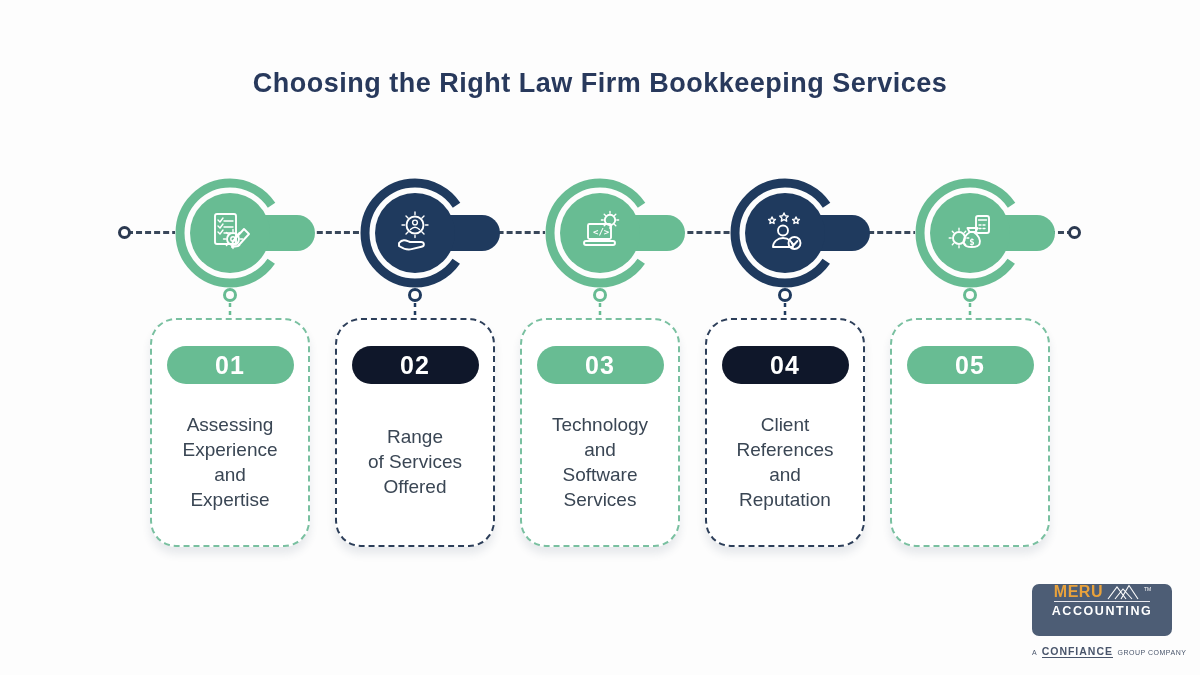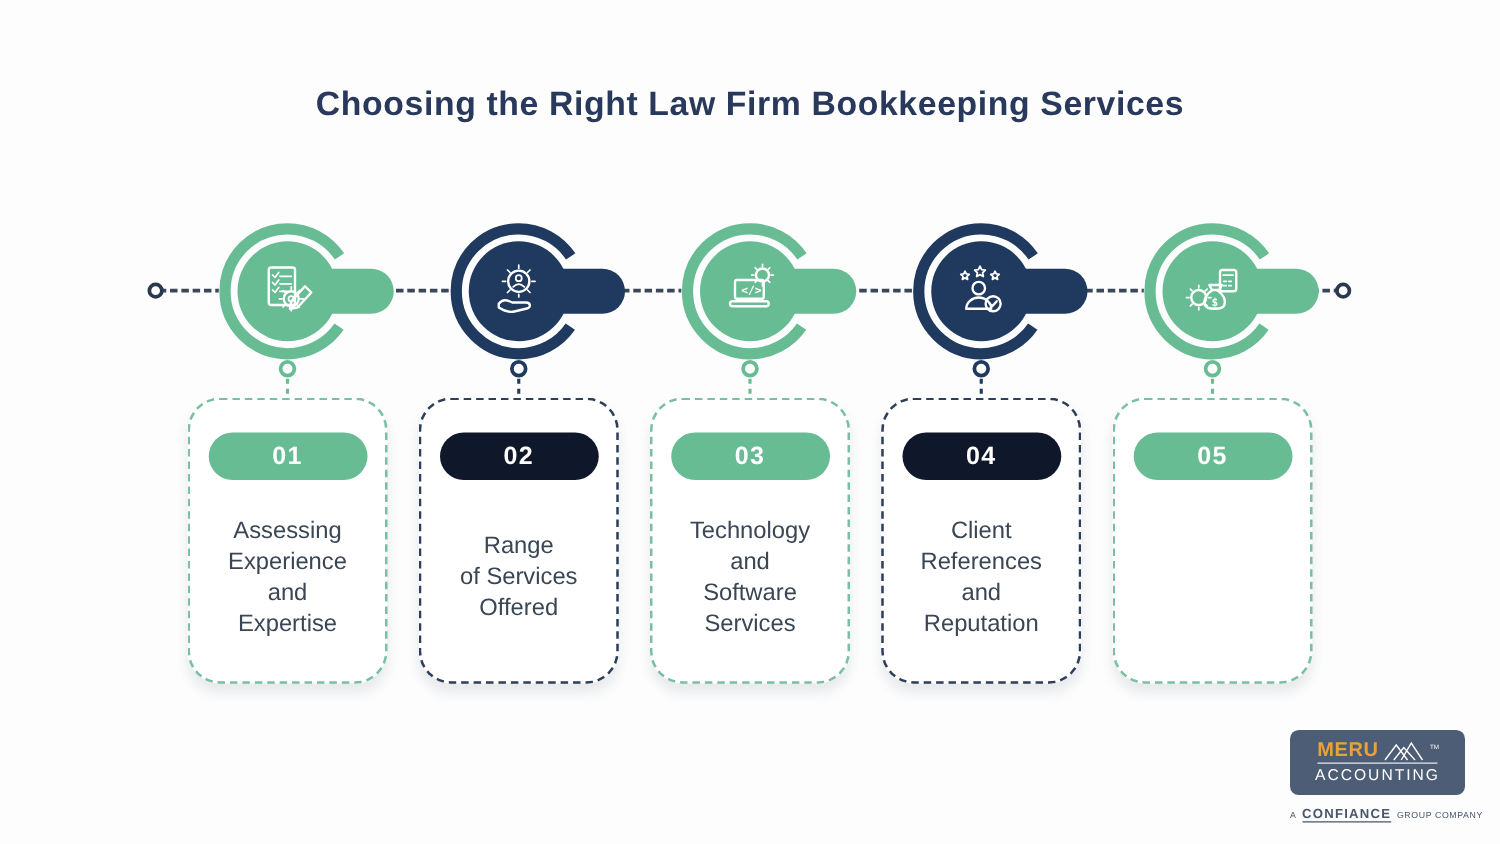--- a/index.html
+++ b/index.html
@@ -36,36 +36,36 @@
   
   .card{position:absolute;top:318px;width:160px;height:229px;background:#ffffff;
     border-radius:26px;box-sizing:border-box;z-index:2;
     box-shadow:0 7px 9px rgba(40,57,92,.10);
     display:flex;flex-direction:column;align-items:center;}
   .card.green-card{border:2px dashed #79c0a0;}
   .card.navy-card{border:2px dashed #2c3e59;}
   .c1{left:150px;} .c2{left:335px;} .c3{left:520px;} .c4{left:705px;} .c5{left:890px;}
   .pill{margin-top:26px;width:127px;height:38px;border-radius:19px;flex:0 0 auto;
     display:flex;align-items:center;justify-content:center;
-    color:#ffffff;font-size:20px;font-weight:700;letter-spacing:1px;}
+    color:#ffffff;font-size:25px;font-weight:700;letter-spacing:1px;}
   .green-card .pill{background:#68bc93;}
   .navy-card .pill{background:#0f172a;}
   .card-label{flex:1;display:flex;align-items:center;justify-content:center;
     text-align:center;white-space:pre-line;color:#3a4654;font-size:19px;
     line-height:25px;font-weight:400;padding-bottom:6px;}
 
   
   .logo{position:absolute;left:1032px;top:584px;width:140px;height:52px;
     background:#4d5d75;border-radius:7px;display:flex;flex-direction:column;
-    align-items:center;justify-content:center;z-index:4;}
+    align-items:center;z-index:4;}
   .brand-row{display:flex;align-items:flex-end;gap:3px;border-bottom:1px solid #e8e8ee;
     padding-bottom:1px;position:relative;}
   .brand-meru{color:#e9a23b;font-size:16px;font-weight:700;letter-spacing:.5px;line-height:16px;}
   .brand-tm{color:#ffffff;font-size:5px;position:relative;top:-8px;left:1px;}
-  .brand-accounting{color:#ffffff;font-size:12.5px;font-weight:400;letter-spacing:1.6px;margin-top:2px;}
+  .brand-accounting{color:#ffffff;font-size:12.5px;font-weight:700;letter-spacing:1.6px;margin-top:2px;}
   .tagline{position:absolute;left:1032px;top:641px;width:140px;text-align:center;
     color:#49556b;white-space:nowrap;z-index:4;}
   .tag-a{font-size:7px;letter-spacing:.5px;}
   .tag-brand{font-size:10.5px;font-weight:700;letter-spacing:1px;border-bottom:1px solid #49556b;padding-bottom:0px;}
   .tag-rest{font-size:7px;letter-spacing:.5px;}
 </style>
 </head>
 <body>
 
 <div class="stage">

